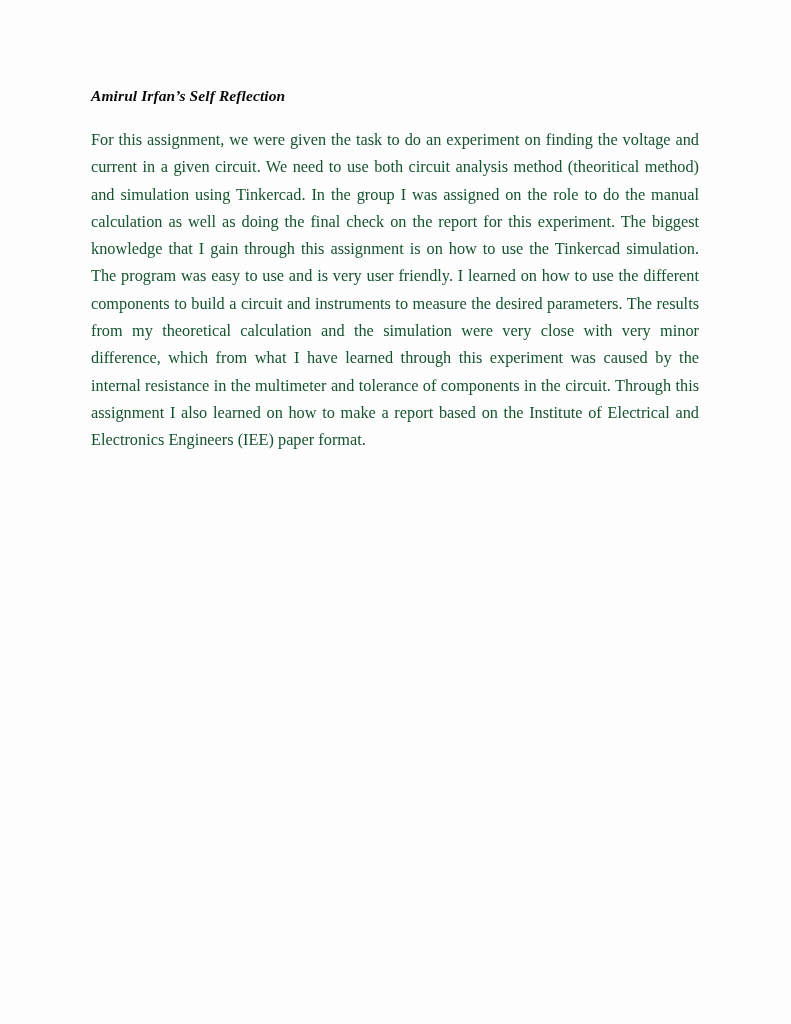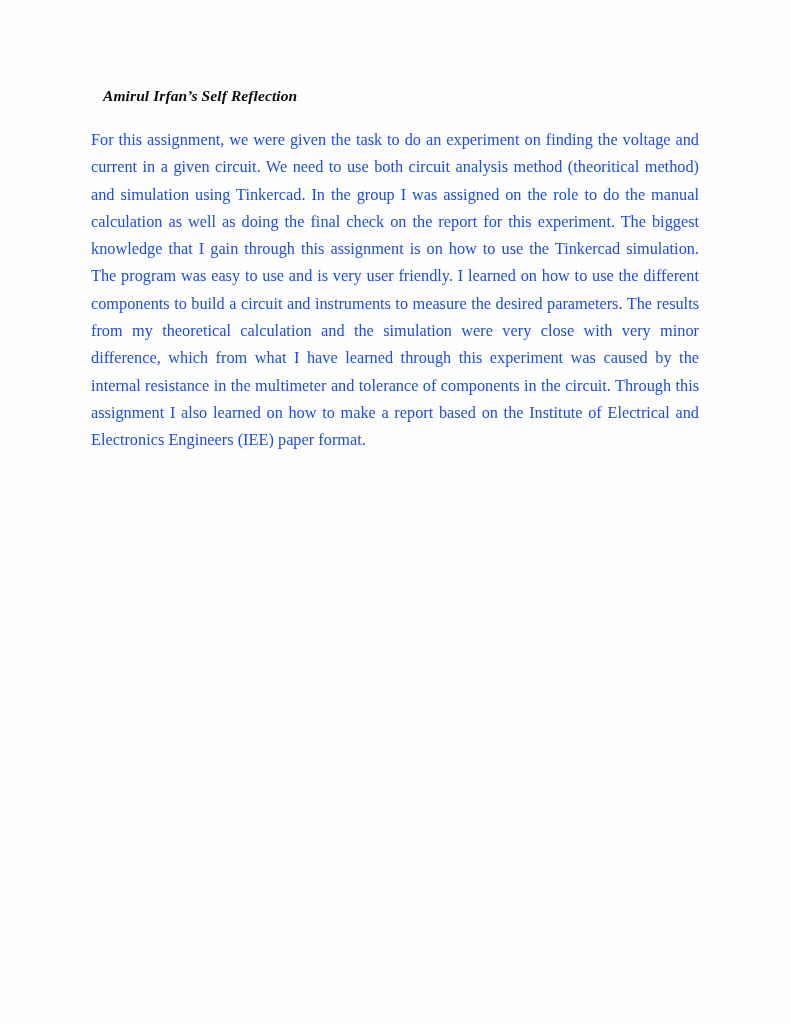--- a/index.html
+++ b/index.html
@@ -36,31 +36,31 @@
   }
 
   .doc-heading {
     font-family: "Liberation Serif", "DejaVu Serif", serif;
     font-weight: bold;
     font-style: italic;
     font-size: 15.5px;
     line-height: 20px;
     letter-spacing: 0.1px;
     color: #0b0b0b;
-    margin: 0 0 20px 12px;
+    margin: 0 0 20px 0;
     white-space: nowrap;
   }
 
   .doc-paragraph {
     font-family: "Liberation Serif", "DejaVu Serif", serif;
     font-size: 16.3px;
     line-height: 27.3px;
     text-align: justify;
     text-justify: inter-word;
-    color: #1d4ed8;
+    color: #14532d;
     margin: 0;
     word-spacing: 0.1px;
     hyphens: none;
   }
 
   
   .scan-noise {
     position: absolute;
     left: 0; top: 0;
     width: 791px;

